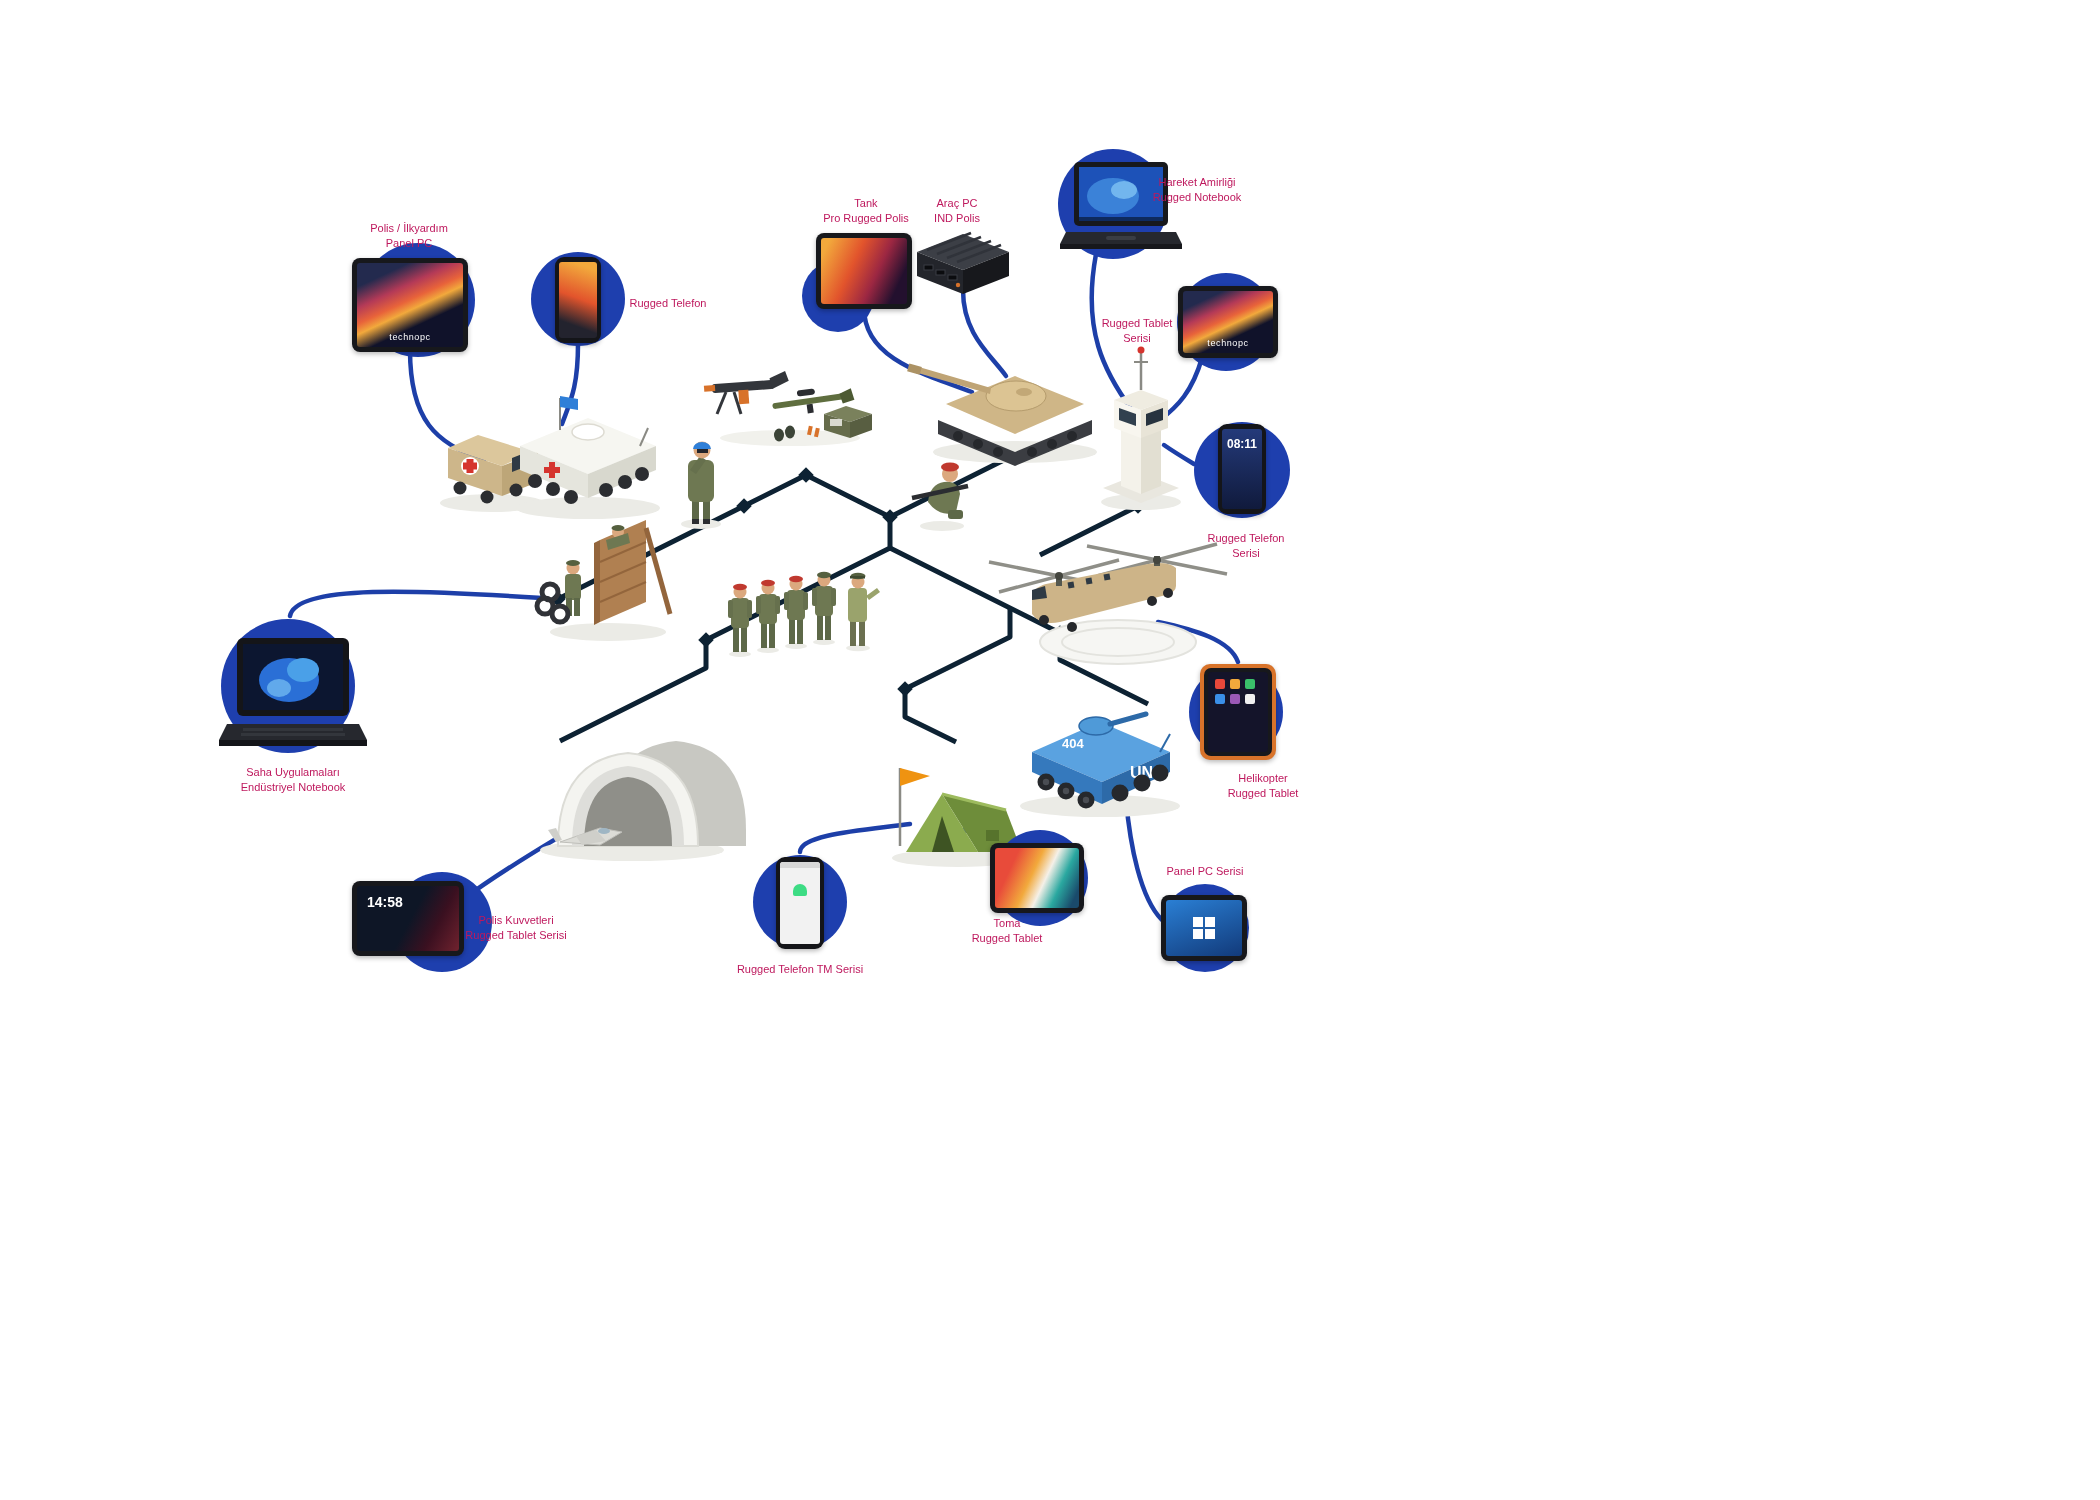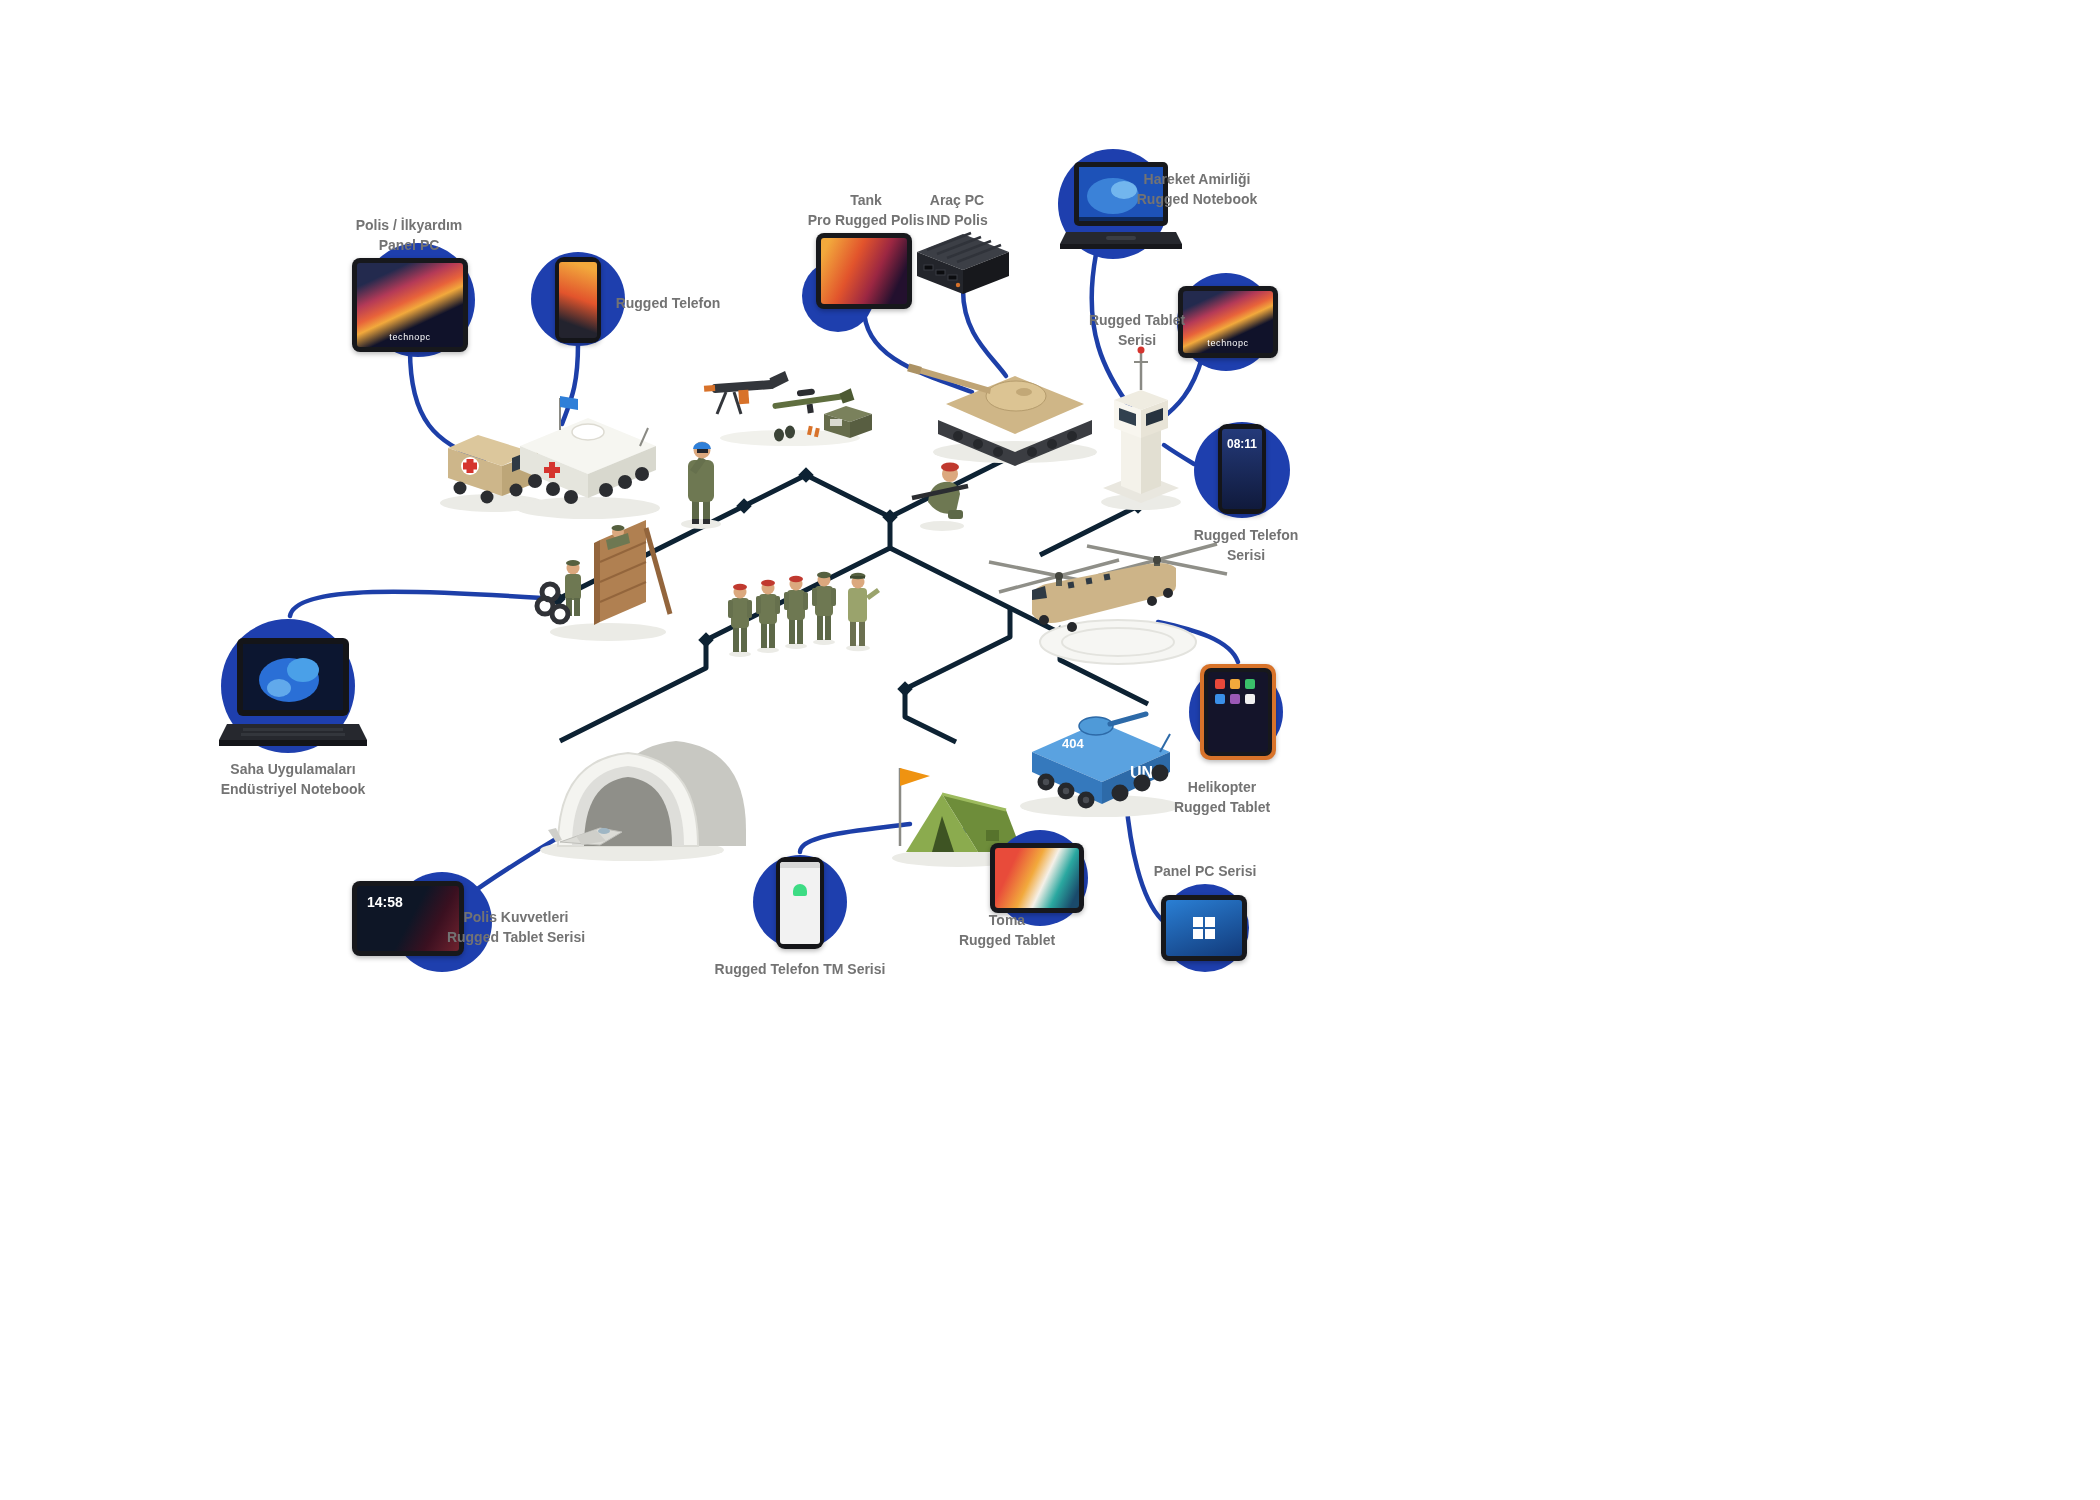--- a/index.html
+++ b/index.html
@@ -1,22 +1,22 @@
 <!DOCTYPE html>
 <html><head>
 <meta charset="utf-8">
 <style>
   html,body{margin:0;padding:0;background:#fff;}
   #canvas{position:relative;width:2100px;height:1500px;background:#ffffff;overflow:hidden;
           font-family:"Liberation Sans", sans-serif;color:#17171a;}
   #scene{position:absolute;left:0;top:0;z-index:1;}
   .bubble{position:absolute;border-radius:50%;background:#1e3fae;z-index:2;}
   .dev{position:absolute;z-index:3;}
-  .lbl{position:absolute;transform:translate(-50%,-50%);text-align:center;font-size:14px;
-       line-height:1.4;font-weight:700;white-space:nowrap;z-index:4;color:#737373;}
+  .lbl{position:absolute;transform:translate(-50%,-50%);text-align:center;font-size:11px;
+       line-height:1.4;font-weight:400;white-space:nowrap;z-index:4;color:#be185d;}
   .frame{width:100%;height:100%;background:#17181c;border-radius:8px;padding:5px;box-sizing:border-box;
          box-shadow:0 2px 5px rgba(0,0,0,.28);}
   .phoneframe{width:100%;height:100%;background:#141519;border-radius:9px;padding:5px 4px;box-sizing:border-box;
          box-shadow:0 2px 5px rgba(0,0,0,.28);}
   .scr{width:100%;height:100%;border-radius:3px;position:relative;overflow:hidden;}
   .scr-wave{background:linear-gradient(155deg,#232a4e 18%,#b43a57 34%,#e8633a 46%,#f2a93c 54%,#10122a 68%);}
   .scr-tank{background:linear-gradient(115deg,#f2a93c 8%,#e2542c 38%,#9c2742 62%,#23102e 85%);}
   .scr-toma{background:linear-gradient(115deg,#e84b3a 22%,#f2a93c 44%,#f5f0e8 58%,#2aa8a0 74%,#1a4a6b 92%);}
   .scr-phone1{background:linear-gradient(200deg,#f2a93c 10%,#e2542c 48%,#23232e 80%);}
   .scr-phone2{background:linear-gradient(180deg,#243a7a,#101a3c);}
@@ -503,21 +503,21 @@
       <div>Rugged Notebook</div>
 </div>
 <div class="lbl" style="left:1137px;top:331px;">
   <div>Rugged Tablet</div>
       <div>Serisi</div>
 </div>
 <div class="lbl" style="left:1246px;top:546px;">
   <div>Rugged Telefon</div>
       <div>Serisi</div>
 </div>
-<div class="lbl" style="left:1222px;top:786px;margin-top:12px;">
+<div class="lbl" style="left:1263px;top:786px;">
   <div>Helikopter</div>
       <div>Rugged Tablet</div>
 </div>
 <div class="lbl" style="left:1205px;top:872px;">
   <div>Panel PC Serisi</div>
 </div>
 <div class="lbl" style="left:1001px;top:931px;margin-left:6px;">
   <div>Toma</div>
       <div>Rugged Tablet</div>
 </div>

